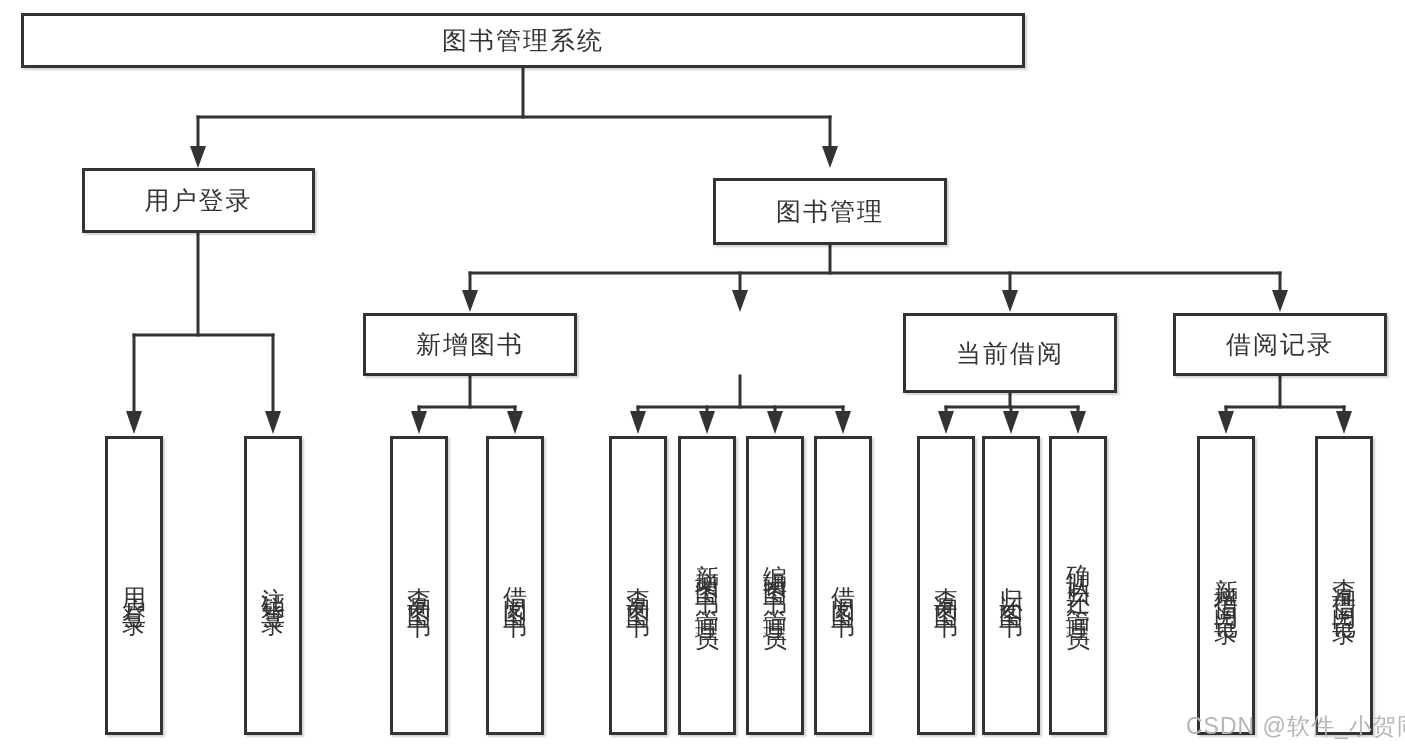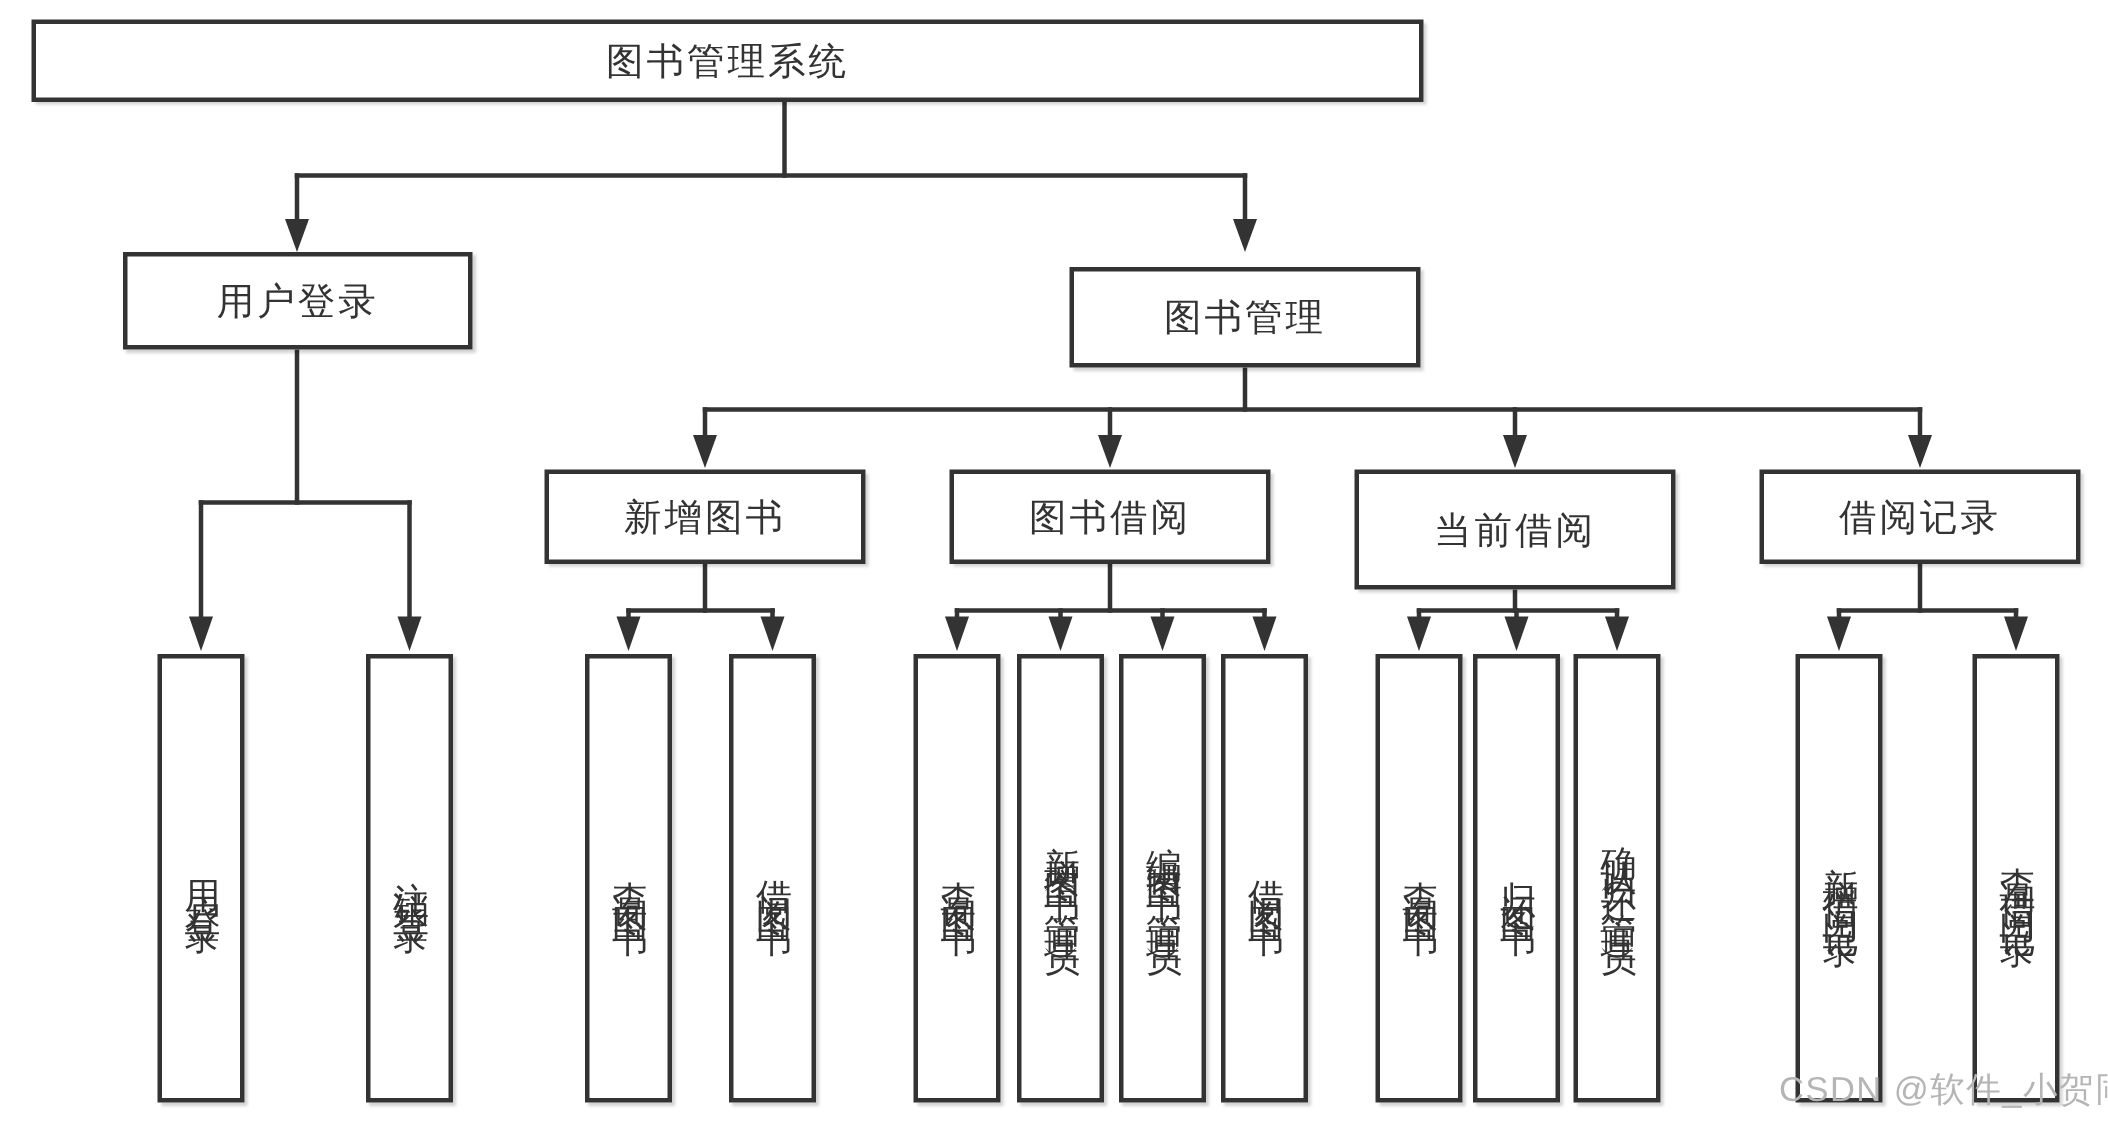--- a/index.html
+++ b/index.html
@@ -130,37 +130,34 @@
       <polygon points="767,411 783,411 775,434"></polygon>
       <polygon points="835,411 851,411 843,434"></polygon>
       <polygon points="938,411 954,411 946,434"></polygon>
       <polygon points="1003,411 1019,411 1011,434"></polygon>
       <polygon points="1070,411 1086,411 1078,434"></polygon>
       <polygon points="1218,411 1234,411 1226,434"></polygon>
       <polygon points="1336,411 1352,411 1344,434"></polygon>
     </g>
   </svg>
 
-  <div class="box hbox" style="left:21px;top:13px;width:928px;height:55px;">
+  <div class="box hbox" style="left:21px;top:13px;width:1004px;height:55px;">
     <span class="lbl">图书管理系统</span>
   </div>
 
   <div class="box hbox" style="left:82px;top:168px;width:233px;height:65px;">
     <span class="lbl">用户登录</span>
   </div>
   <div class="box hbox" style="left:713px;top:178px;width:234px;height:67px;">
     <span class="lbl">图书管理</span>
   </div>
 
   <div class="box hbox" style="left:363px;top:313px;width:214px;height:63px;">
     <span class="lbl">新增图书</span>
   </div>
-  <div class="box hbox" style="left:633px;top:313px;width:214px;height:63px;">
-    <span class="lbl">图书借阅</span>
-  </div>
   <div class="box hbox" style="left:903px;top:313px;width:214px;height:80px;">
     <span class="lbl">当前借阅</span>
   </div>
   <div class="box hbox" style="left:1173px;top:313px;width:214px;height:63px;">
     <span class="lbl">借阅记录</span>
   </div>
 
   <div class="box vbox" style="left:105px;top:436px;width:58px;height:299px;">
     <span class="lbl">用户登录</span>
   </div>

